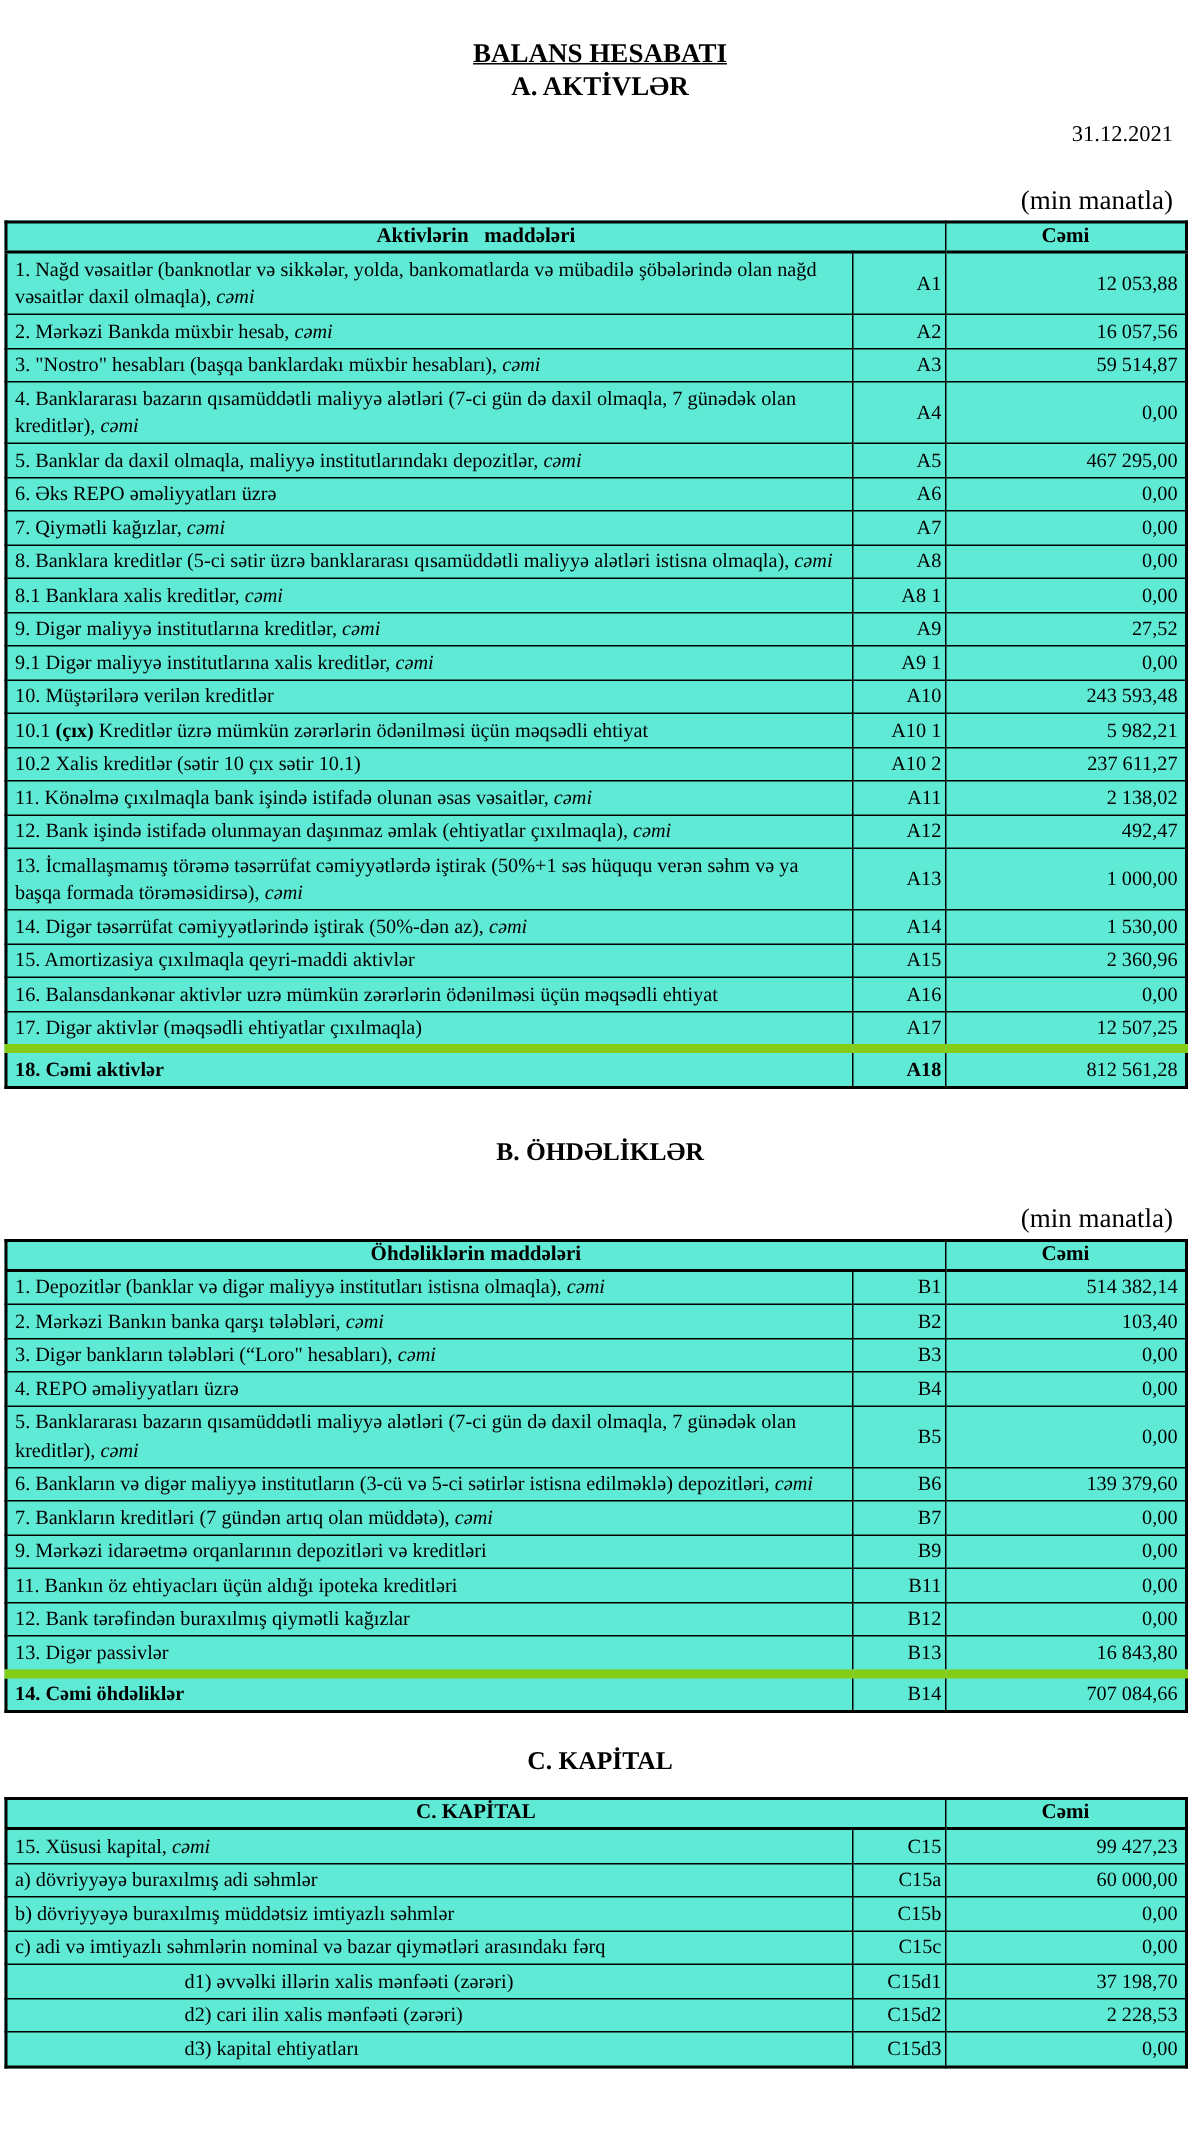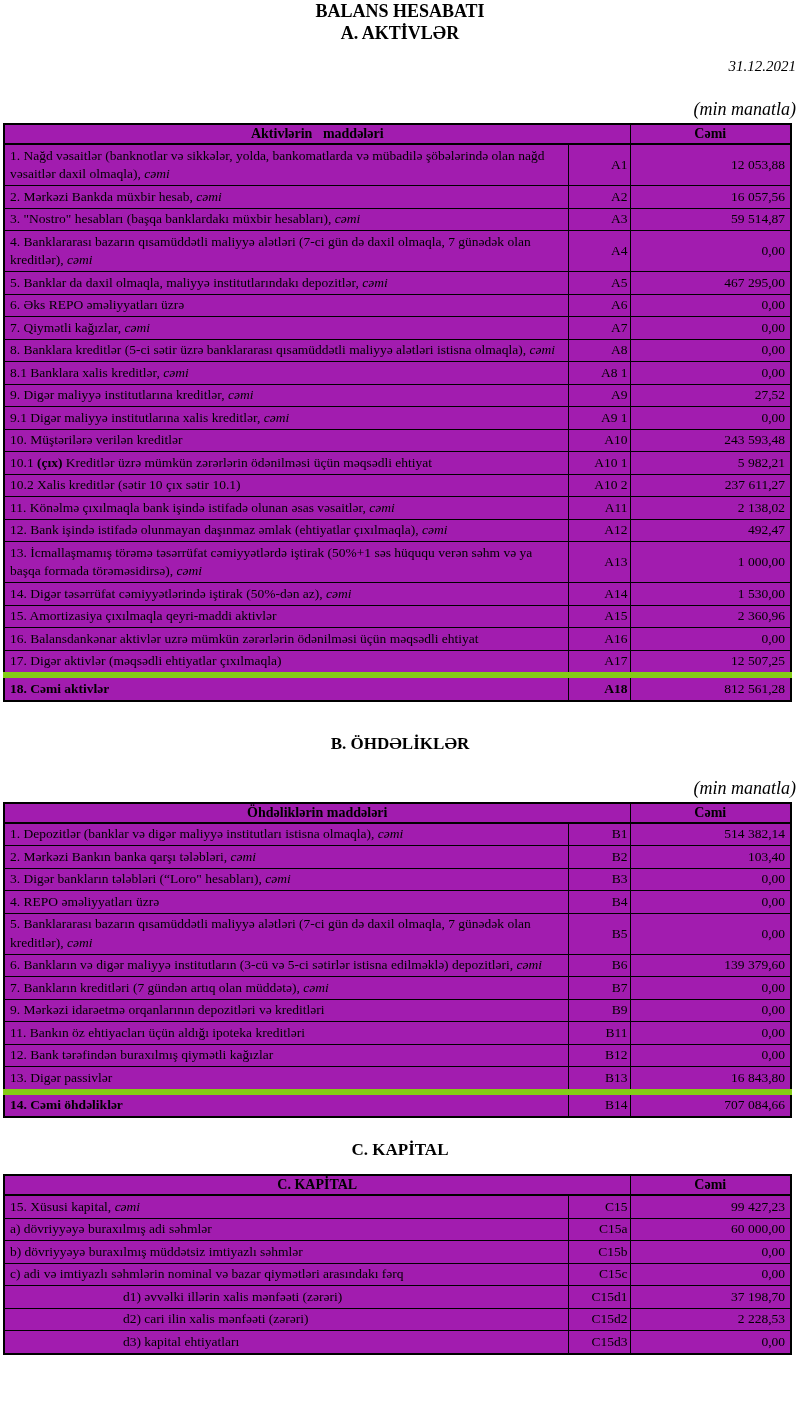--- a/index.html
+++ b/index.html
@@ -5,35 +5,35 @@
   html,body{margin:0;padding:0;}
   body{
     width:800px;height:1425px;overflow:hidden;
     background:#ffffff;
     font-family:"Liberation Serif","DejaVu Serif",serif;
     color:#000;
   }
   .doc-title{
     text-align:center;font-weight:bold;font-size:18px;line-height:22px;
   }
-  .doc-title.first{}
+  .doc-title.first{margin-top:24px;text-decoration:underline;}
   .right-note{
-    text-align:right;padding-right:4px;font-style:italic;
+    text-align:right;padding-right:18px;
   }
   .date-note{font-size:15px;margin-top:14px;}
   .unit-note{font-size:18px;margin-top:24px;margin-bottom:3px;}
   .section-title{
     text-align:center;font-weight:bold;font-size:17px;line-height:20px;
   }
   .sec-b{margin-top:32px;}
   .sec-c{margin-top:22px;margin-bottom:14px;}
   table.bal{
     border-collapse:collapse;table-layout:fixed;
     width:789px;margin-left:3px;
-    background:#a21caf;
+    background:#5eead4;
     font-size:13.5px;
   }
   table.bal{border:2px solid #000;}
   table.bal th, table.bal td{
     border:1px solid #000;
     vertical-align:middle;
   }
   table.bal th{
     font-weight:bold;font-size:14px;padding:1px 2px;text-align:center;
     border-bottom:2px solid #000;white-space:pre;

